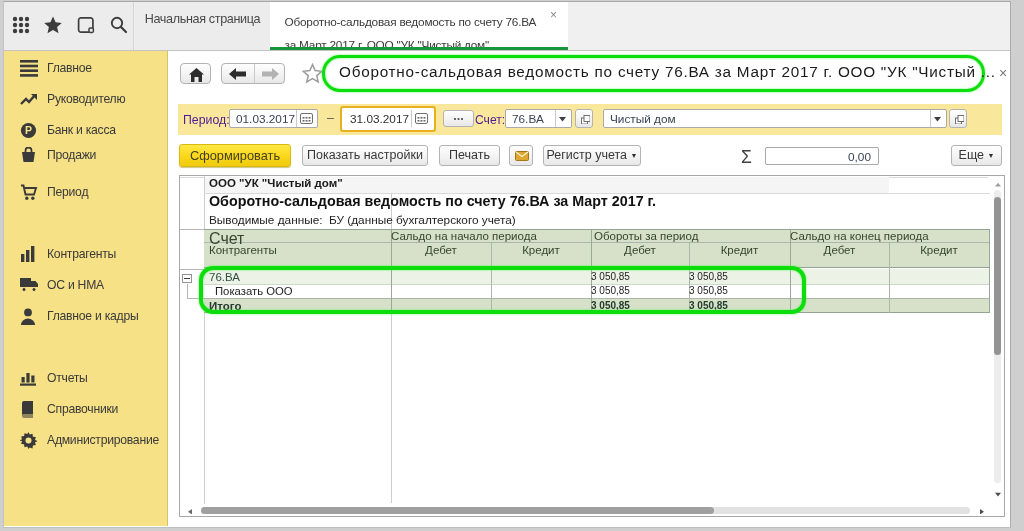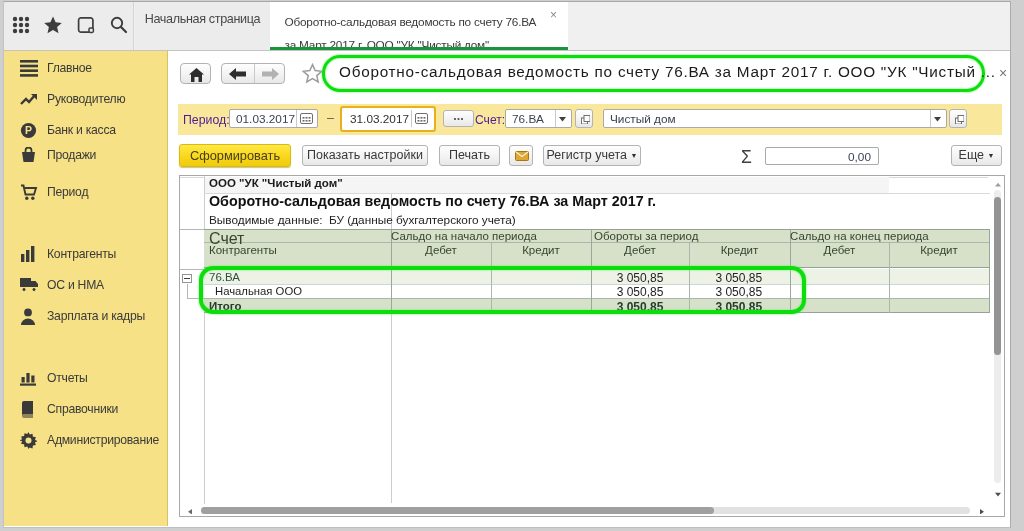--- a/index.html
+++ b/index.html
@@ -4,21 +4,21 @@
 *{margin:0;padding:0;box-sizing:border-box}
 html,body{width:1024px;height:531px}
 body{background:#cfcfcf;font-family:"Liberation Sans",sans-serif;position:relative;overflow:hidden}
 .abs{position:absolute}
 .btn{position:absolute;background:linear-gradient(#fefefe,#f3f3f3 55%,#e7e7e7);border:1px solid #b3b3b3;border-radius:3px;font-size:12.5px;color:#383838;text-align:center}
 .inp{position:absolute;background:#fff;border:1px solid #a9a9a9;border-radius:2px;font-size:11.8px;color:#3a4354}
 .lbl{position:absolute;font-size:12.3px;color:#4c1d95;white-space:nowrap}
 .gl{position:absolute;background:#c4cec4}
 .glh{position:absolute;background:#9aa89a}
 .txt{position:absolute;white-space:nowrap}
-.num{position:absolute;font-size:12px;color:#232323;white-space:nowrap;text-align:center}
+.num{position:absolute;font-size:10px;color:#232323;white-space:nowrap;text-align:left}
 .mi{position:absolute;left:0;width:184px;height:30px}
 .mi svg{position:absolute;left:16px;top:7px}
 .mi span{position:absolute;left:43px;top:50%;transform:translateY(-50%);font-size:12.2px;letter-spacing:-0.25px;color:#3a3a3a;white-space:nowrap}
 </style></head>
 <body>
 
 <div class="abs" style="left:3px;top:1px;width:1008px;height:527px;background:#fff;border-style:solid;border-width:1px;border-color:#a8a8a8 #ababab #bfbfbf #c2c2c2"></div>
 
 <div class="abs" style="left:4px;top:2px;width:1006px;height:49px;background:#f0f0f0;border-bottom:1px solid #c3c3c3"></div>
 <div class="abs" style="left:4px;top:2px;width:130px;height:48px;background:#ececec;border-right:1px solid #d4d4d4">
@@ -113,21 +113,21 @@
         <circle cx="4" cy="12.5" r="2" fill="#3a3a3a" stroke="#f6e186"></circle>
         <circle cx="14" cy="12.5" r="2" fill="#3a3a3a" stroke="#f6e186"></circle>
       </svg>
       <span>ОС и НМА</span>
     </div>
 <div class="mi" style="top:250.2px">
       <svg width="16" height="17" viewBox="0 0 16 17">
         <circle cx="8" cy="4.4" r="3.9" fill="#3a3a3a"></circle>
         <path d="M1 17 a7 6.5 0 0 1 14 0 z" fill="#3a3a3a"></path>
       </svg>
-      <span>Зарплата и кадры</span>
+      <span>Главное и кадры</span>
     </div>
 <div class="mi" style="top:312.3px">
       <svg width="16" height="16" viewBox="0 0 16 16">
         <g fill="#3a3a3a">
           <rect x="0" y="13.5" width="16" height="2.2"></rect>
           <rect x="1.5" y="7" width="3.2" height="5.5"></rect>
           <rect x="6.4" y="3" width="3.2" height="9.5"></rect>
           <rect x="11.3" y="5.5" width="3.2" height="7"></rect>
         </g>
       </svg>
@@ -302,21 +302,21 @@
 <div class="txt" style="left:391px;top:243.5px;width:100px;text-align:center;font-size:11.5px;color:#37452f">Дебет</div>
 <div class="txt" style="left:491px;top:243.5px;width:100px;text-align:center;font-size:11.5px;color:#37452f">Кредит</div>
 <div class="txt" style="left:591px;top:243.5px;width:98px;text-align:center;font-size:11.5px;color:#37452f">Дебет</div>
 <div class="txt" style="left:689px;top:243.5px;width:101px;text-align:center;font-size:11.5px;color:#37452f">Кредит</div>
 <div class="txt" style="left:790px;top:243.5px;width:99px;text-align:center;font-size:11.5px;color:#37452f">Дебет</div>
 <div class="txt" style="left:889px;top:243.5px;width:100px;text-align:center;font-size:11.5px;color:#37452f">Кредит</div>
 
 <div class="txt" style="left:209px;top:270.5px;font-size:11.5px;color:#2f5340">76.ВА</div>
 <div class="num" style="left:591px;top:270.5px;width:98px">3 050,85</div>
 <div class="num" style="left:689px;top:270.5px;width:99.5px">3 050,85</div>
-<div class="txt" style="left:215px;top:285px;font-size:11.3px;color:#1e1e1e">Начальная ООО</div>
+<div class="txt" style="left:215px;top:285px;font-size:11.3px;color:#1e1e1e">Показать ООО</div>
 <div class="num" style="left:591px;top:285px;width:98px">3 050,85</div>
 <div class="num" style="left:689px;top:285px;width:99.5px">3 050,85</div>
 <div class="txt" style="left:209px;top:299.5px;font-size:11.5px;font-weight:bold;color:#233c2d">Итого</div>
 <div class="num" style="left:591px;top:299.5px;width:98px;font-weight:bold;color:#233c2d">3 050,85</div>
 <div class="num" style="left:689px;top:299.5px;width:99.5px;font-weight:bold;color:#233c2d">3 050,85</div>
 
 <div class="gl" style="left:180px;top:228.5px;width:24px;height:1px;background:#b7b7b7"></div>
 <div class="gl" style="left:180px;top:268.5px;width:24px;height:1px;background:#b7b7b7"></div>
 
 <div class="abs" style="left:182px;top:273.5px;width:9.5px;height:9.5px;background:#fff;border:1px solid #949494"></div>

